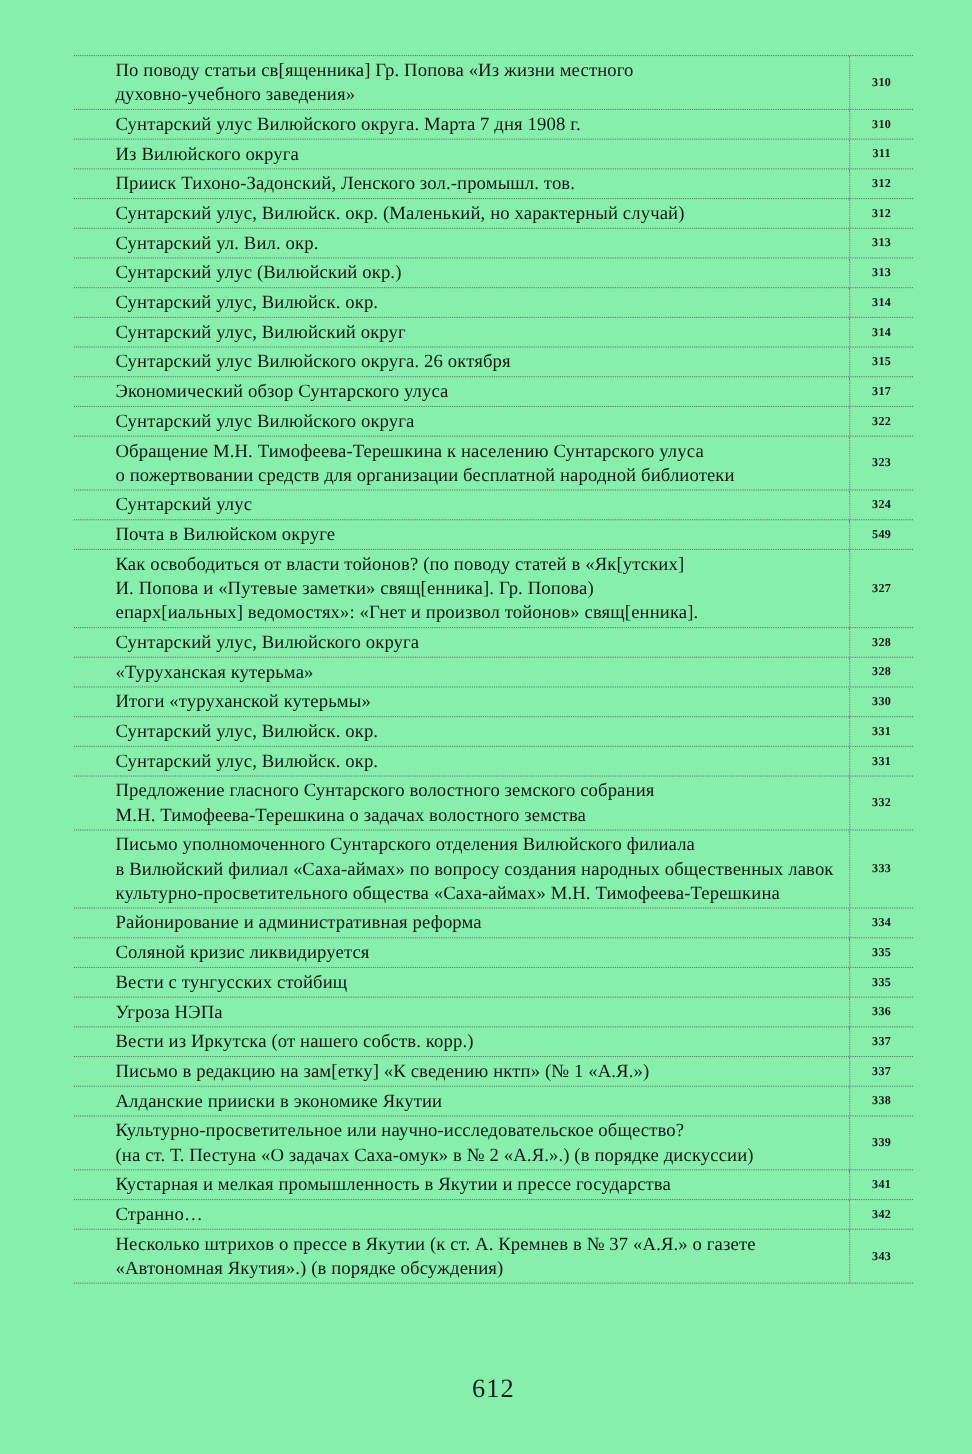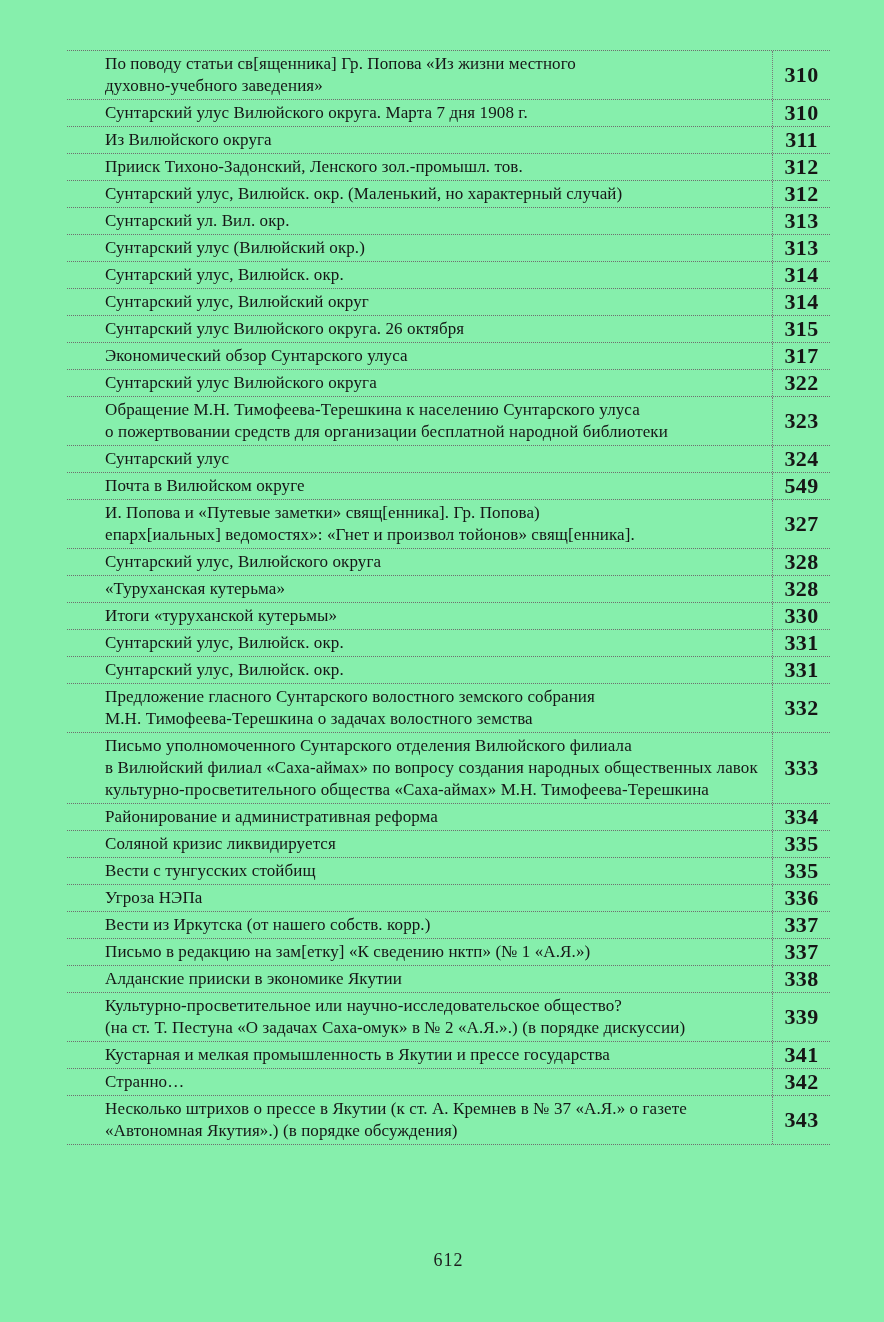--- a/index.html
+++ b/index.html
@@ -49,32 +49,32 @@
     display: block;
     white-space: nowrap;
   }
   .cell-page {
     width: 58px;
     box-sizing: border-box;
     border-left: 1px dotted #7a7a7a;
     display: flex;
     align-items: center;
     justify-content: center;
-    font-size: 22px;
+    font-size: 11px;
     font-weight: bold;
     letter-spacing: 0.3px;
   }
   
   .footer {
     position: absolute;
     left: 67px;
     top: 1250px;
     width: 763px;
     text-align: center;
-    font-size: 18px;
+    font-size: 24px;
     letter-spacing: 1px;
     color: #1d1d1d;
   }
 </style>
 </head>
 <body>
 
 <div class="page">
   <div class="toc" id="toc">
   <div class="row">
@@ -179,20 +179,21 @@
 
   <div class="row">
     <div class="cell-title">
           <span class="line">Почта в Вилюйском округе</span>
         </div>
     <div class="cell-page">549</div>
   </div>
 
   <div class="row">
     <div class="cell-title">
+          <span class="line">Как освободиться от власти тойонов? (по поводу статей в «Як[утских]</span>
           <span class="line">И. Попова и «Путевые заметки» свящ[енника]. Гр. Попова)</span>
           <span class="line">епарх[иальных] ведомостях»: «Гнет и произвол тойонов» свящ[енника].</span>
         </div>
     <div class="cell-page">327</div>
   </div>
 
   <div class="row">
     <div class="cell-title">
           <span class="line">Сунтарский улус, Вилюйского округа</span>
         </div>

